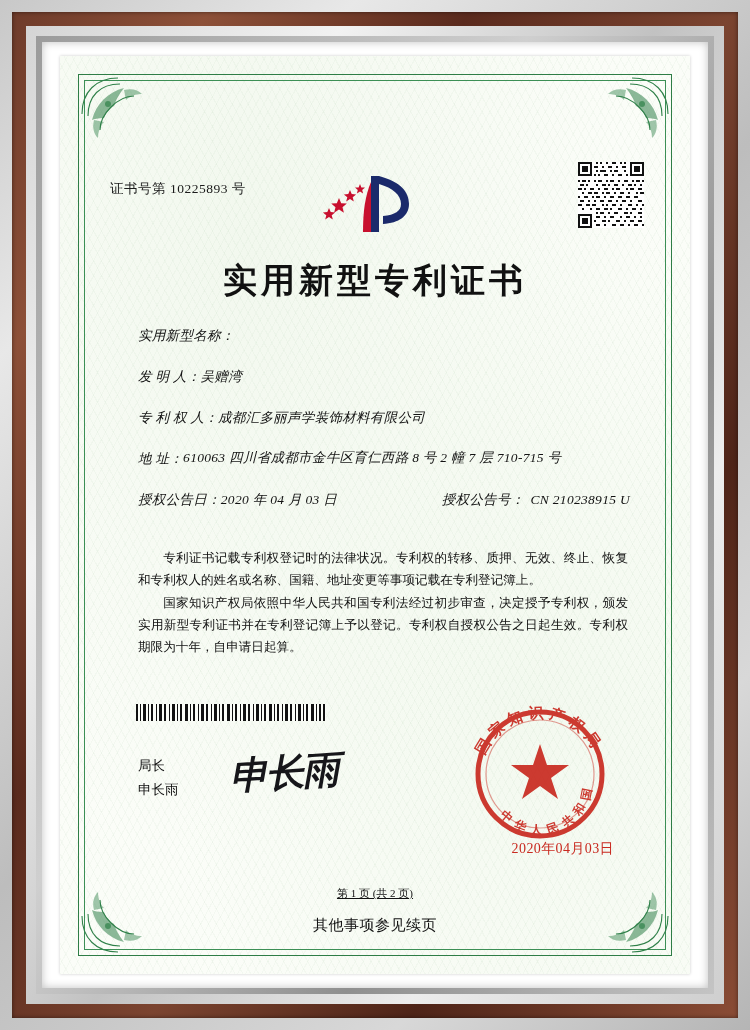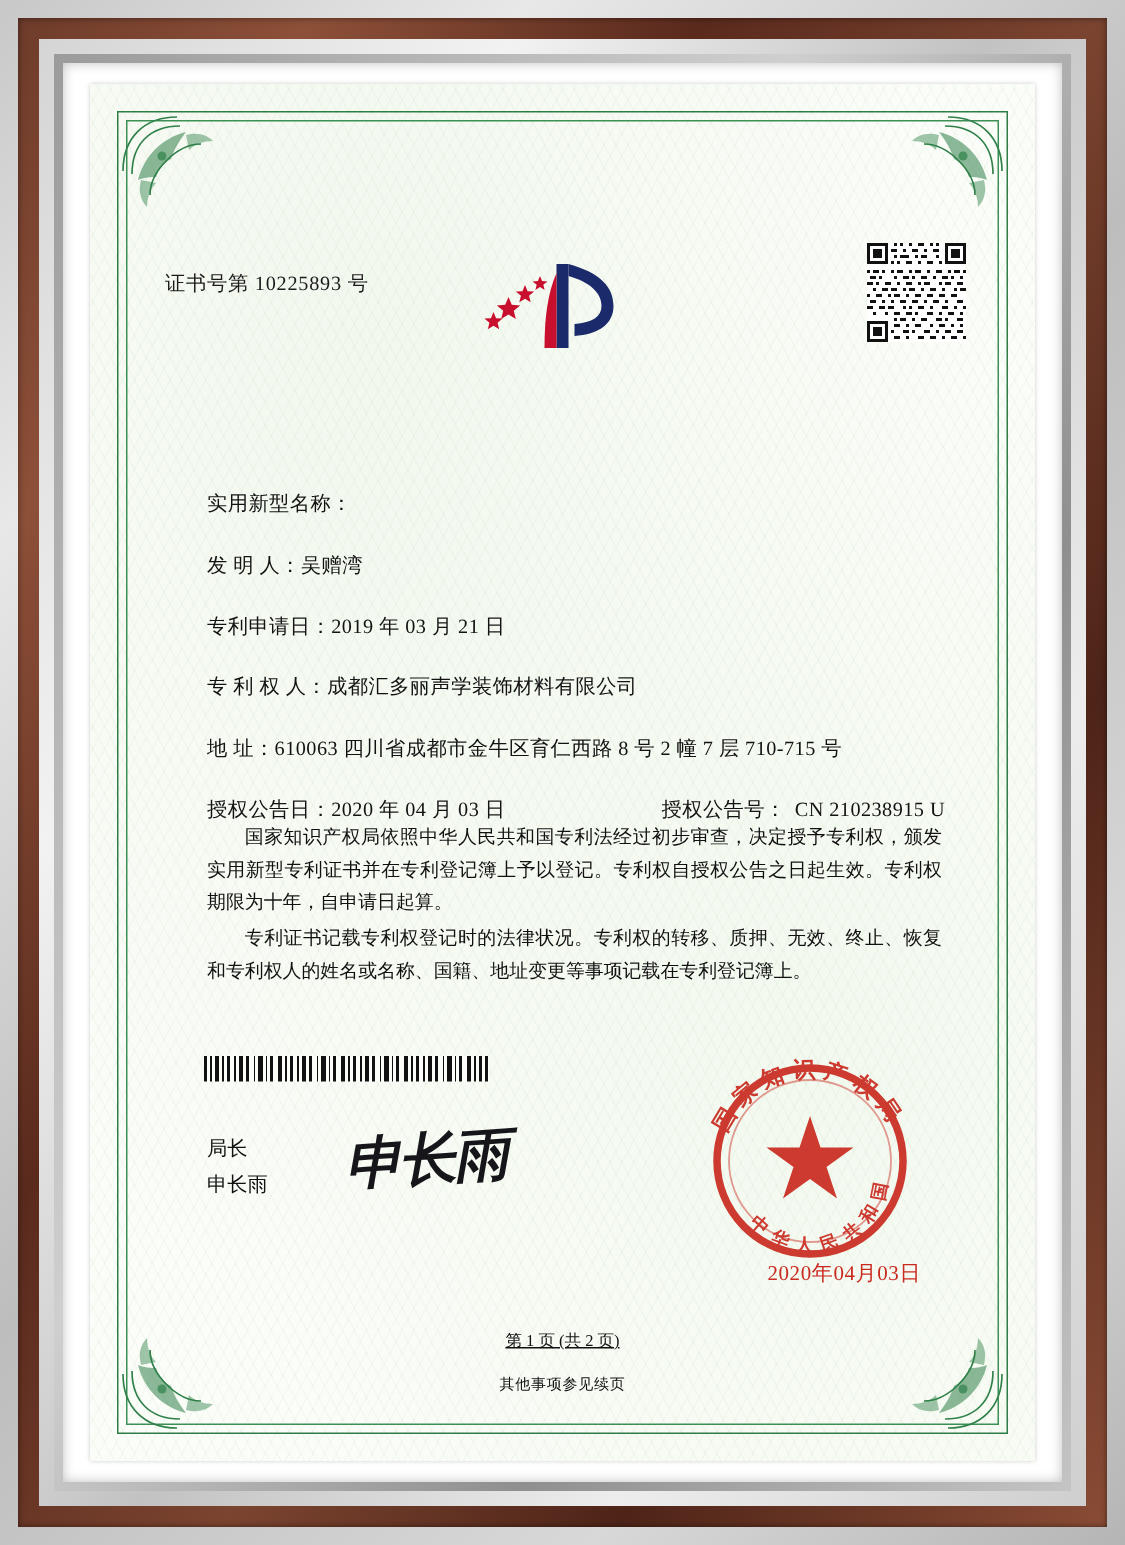--- a/index.html
+++ b/index.html
@@ -135,25 +135,26 @@
   }
 
   
   .fields {
     position: absolute;
     left: 36px; right: 18px;
     top: 228px;
   }
   .field {
     display: flex;
-    align-items: center;
+    align-items: flex-end;
     margin-bottom: 20.5px;
     font-size: 13.5px;
     color: #121212;
     line-height: 1.5;
+    font-style: italic;
   }
   .field .lbl {
     flex: 0 0 auto;
     white-space: nowrap;
     letter-spacing: .3px;
   }
   .field .val {
     flex: 1 1 auto;
     letter-spacing: .3px;
   }
@@ -237,21 +238,21 @@
     text-align: center;
     font-size: 11px;
     color: #111;
     text-decoration: underline;
   }
   .footer-note {
     position: absolute;
     left: 0; right: 0;
     top: 818px;
     text-align: center;
-    font-size: 10px;
+    font-size: 15px;
     color: #111;
     letter-spacing: .5px;
   }
 </style>
 </head>
 <body>
 
 <div class="frame-outer">
   <div class="frame-band-1"></div>
   <div class="frame-band-2"></div>
@@ -355,37 +356,34 @@
 
         <g fill="#c8102e">
           <polygon points="34,30 36.2,35.2 41.8,35.6 37.5,39.2 38.9,44.7 34,41.6 29.1,44.7 30.5,39.2 26.2,35.6 31.8,35.2"></polygon>
           <polygon points="45,22 46.7,26.1 51.1,26.4 47.7,29.2 48.8,33.5 45,31.1 41.2,33.5 42.3,29.2 38.9,26.4 43.3,26.1"></polygon>
           <polygon points="55,16 56.4,19.4 60,19.6 57.2,21.9 58.1,25.4 55,23.4 51.9,25.4 52.8,21.9 50,19.6 53.6,19.4"></polygon>
           <polygon points="24,40 25.7,44.1 30.1,44.4 26.7,47.2 27.8,51.5 24,49.1 20.2,51.5 21.3,47.2 17.9,44.4 22.3,44.1"></polygon>
         </g>
       </svg>
     </div>
 
+    <div class="title">实用新型专利证书</div>
 
     <div class="fields">
 
       <div class="field">
         <span class="lbl">实用新型名称：</span>
       </div>
 
       <div class="field">
         <span class="lbl">发 明 人：</span>
         <span class="val">吴赠湾</span>
       </div>
 
 
-      <div class="field">
-        <span class="lbl">专利申请日：</span>
-        <span class="val">2019 年 03 月 21 日</span>
-      </div>
 
       <div class="field">
         <span class="lbl">专 利 权 人：</span>
         <span class="val">成都汇多丽声学装饰材料有限公司</span>
       </div>
 
       <div class="field two-line">
         <span class="lbl">地 址：</span>
         <span class="val">610063 四川省成都市金牛区育仁西路 8 号 2 幢 7 层 710-715 号</span>
       </div>
@@ -393,22 +391,22 @@
       <div class="field">
         <span class="lbl">授权公告日：</span>
         <span class="val">2020 年 04 月 03 日</span>
         <span class="val2">授权公告号：</span>
         <span class="val2" style="margin-left:6px">CN 210238915 U</span>
       </div>
 
     </div>
 
     <div class="paras">
+      <p>专利证书记载专利权登记时的法律状况。专利权的转移、质押、无效、终止、恢复和专利权人的姓名或名称、国籍、地址变更等事项记载在专利登记簿上。</p>
       <p>国家知识产权局依照中华人民共和国专利法经过初步审查，决定授予专利权，颁发实用新型专利证书并在专利登记簿上予以登记。专利权自授权公告之日起生效。专利权期限为十年，自申请日起算。</p>
-      <p>专利证书记载专利权登记时的法律状况。专利权的转移、质押、无效、终止、恢复和专利权人的姓名或名称、国籍、地址变更等事项记载在专利登记簿上。</p>
     </div>
 
     <div class="barcode">
       <svg width="190" height="17" viewBox="0 0 190 17" shape-rendering="crispEdges">
         <rect width="190" height="17" fill="#fbfdf8"></rect>
         <g fill="#111">
           <rect x="0" y="0" width="2" height="17"></rect>
             <rect x="4" y="0" width="1" height="17"></rect>
           <rect x="7" y="0" width="3" height="17"></rect>
             <rect x="12" y="0" width="1" height="17"></rect>

